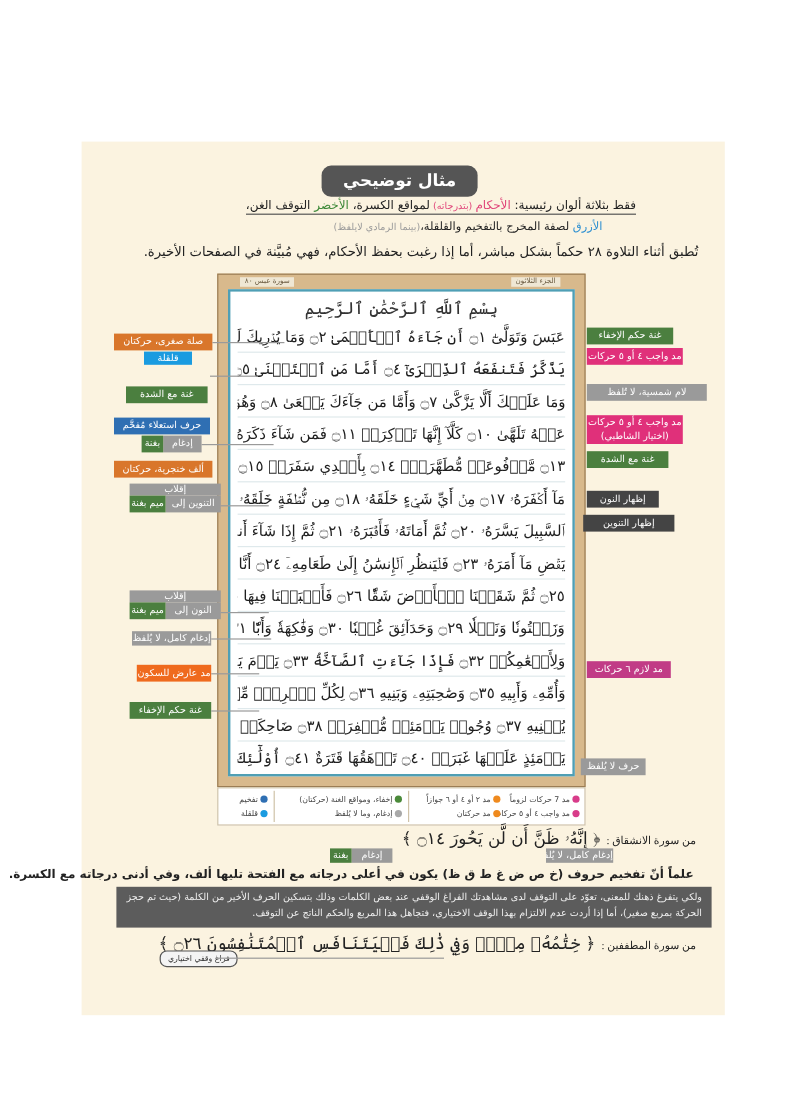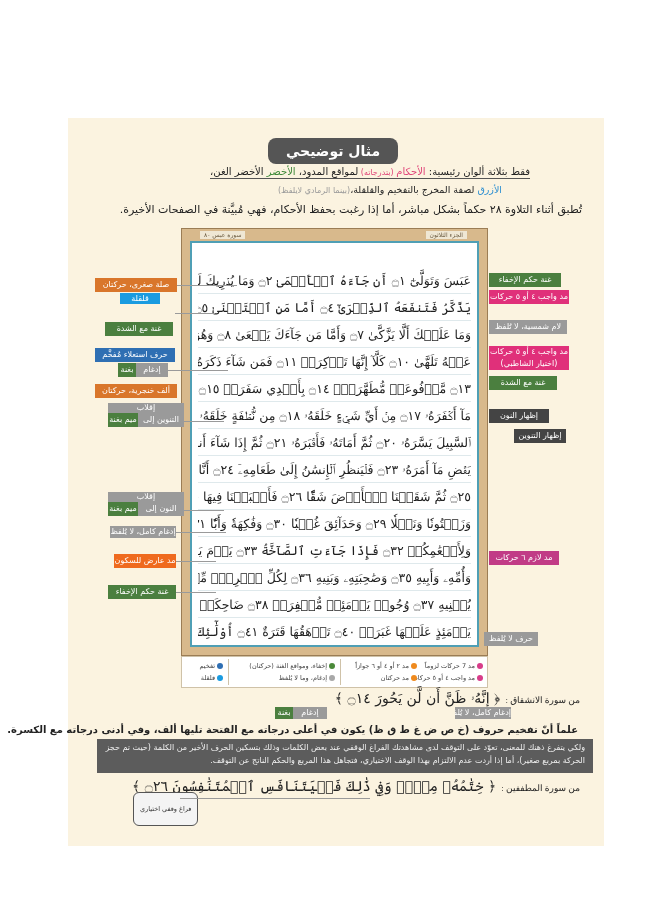--- a/index.html
+++ b/index.html
@@ -73,43 +73,44 @@
 
   .example-line { position:absolute; direction:rtl; white-space:nowrap; color:#222; }
   .ex-label { font-size:9px;font-family:Liberation Serif, serif; }
   .ex-ayah { font-family:"DejaVu Serif", serif; font-size:14px; }
   .note-bold { position:absolute; right:94px; top:724px; font-size:10px; font-weight:bold; direction:rtl; white-space:nowrap; color:#222;margin-left:32px; }
   .grey-box {
     position:absolute; left:97px; top:739px; width:496px; height:34px; background:#5c5c5c;
     color:#f0f0f0; font-size:8px; direction:rtl; text-align:right; padding:2px 8px; box-sizing:border-box; line-height:13px;
   }
   .pill {
-    position:absolute; left:133px; top:792px; height:12px; padding:10px 6px; border:1px solid #555; border-radius:6px;
+    position:absolute; left:133px; top:792px; height:12px; padding:0 6px; border:1px solid #555; border-radius:6px;
     background:#f4f4f4; font-size:6.5px; line-height:12px; direction:rtl; color:#333;
   }
 </style>
 </head>
 <body>
 
 <div class="page"></div>
 
 <div class="title-badge">مثال توضيحي</div>
 
 <div class="intro intro1">
-  <span>فقط بثلاثة ألوان رئيسية: </span><span class="red">الأحكام</span><span class="red" style="font-size:8px"> (بتدرجاته) </span><span>لمواقع المدود، </span><span class="green">الأخضر</span><span> الأخضر الغن،</span>
+  <span>فقط بثلاثة ألوان رئيسية: </span><span class="red">الأحكام</span><span class="red" style="font-size:8px"> (بتدرجاته) </span><span>لمواقع الكسرة، </span><span class="green">الأخضر</span><span> التوقف الغن،</span>
 </div>
 <div class="intro intro2">
   <span class="blue">الأزرق</span><span> لصفة المخرج بالتفخيم والقلقلة،</span><span class="grey" style="font-size:8px">(بينما الرمادي لايلفظ)</span>
 </div>
 <div class="intro intro3">تُطبق أثناء التلاوة ٢٨ حكماً بشكل مباشر، أما إذا رغبت بحفظ الأحكام، فهي مُبيَّنة في الصفحات الأخيرة.</div>
 
 <div class="mushaf">
   <div class="hdr-label" style="left:18px">سورة عبس ٨٠</div>
   <div class="hdr-label" style="right:20px">الجزء الثلاثون</div>
   <div class="mushaf-inner">
+    <div class="basmala">بِسْمِ ٱللَّهِ ٱلرَّحْمَٰنِ ٱلرَّحِيمِ</div>
     <div class="ayah-line" style="top:26px">عَبَسَ وَتَوَلَّىٰٓ ۝١ أَن جَآءَهُ ٱلۡأَعۡمَىٰ ۝٢ وَمَا يُدۡرِيكَ لَعَلَّهُۥ يَزَّكَّىٰٓ ۝٣ أَوۡ</div>
     <div class="ayah-line" style="top:53px">يَذَّكَّرُ فَتَنفَعَهُ ٱلذِّكۡرَىٰٓ ۝٤ أَمَّا مَنِ ٱسۡتَغۡنَىٰ ۝٥ فَأَنتَ لَهُۥ تَصَدَّىٰ ۝٦</div>
     <div class="ayah-line" style="top:80px">وَمَا عَلَيۡكَ أَلَّا يَزَّكَّىٰ ۝٧ وَأَمَّا مَن جَآءَكَ يَسۡعَىٰ ۝٨ وَهُوَ يَخۡشَىٰ ۝٩ فَأَنتَ</div>
     <div class="ayah-line" style="top:107px">عَنۡهُ تَلَهَّىٰ ۝١٠ كَلَّآ إِنَّهَا تَذۡكِرَةٞ ۝١١ فَمَن شَآءَ ذَكَرَهُۥ ۝١٢ فِي صُحُفٖ مُّكَرَّمَةٖ</div>
     <div class="ayah-line" style="top:134px">۝١٣ مَّرۡفُوعَةٖ مُّطَهَّرَةِۭ ۝١٤ بِأَيۡدِي سَفَرَةٖ ۝١٥ كِرَامِۭ بَرَرَةٖ ۝١٦ قُتِلَ ٱلۡإِنسَٰنُ</div>
     <div class="ayah-line" style="top:161px">مَآ أَكۡفَرَهُۥ ۝١٧ مِنۡ أَيِّ شَيۡءٍ خَلَقَهُۥ ۝١٨ مِن نُّطۡفَةٍ خَلَقَهُۥ فَقَدَّرَهُۥ ۝١٩ ثُمَّ</div>
     <div class="ayah-line" style="top:188px">ٱلسَّبِيلَ يَسَّرَهُۥ ۝٢٠ ثُمَّ أَمَاتَهُۥ فَأَقۡبَرَهُۥ ۝٢١ ثُمَّ إِذَا شَآءَ أَنشَرَهُۥ ۝٢٢ كَلَّا لَمَّا</div>
     <div class="ayah-line" style="top:215px">يَقۡضِ مَآ أَمَرَهُۥ ۝٢٣ فَلۡيَنظُرِ ٱلۡإِنسَٰنُ إِلَىٰ طَعَامِهِۦٓ ۝٢٤ أَنَّا صَبَبۡنَا ٱلۡمَآءَ صَبّٗا</div>
     <div class="ayah-line" style="top:242px">۝٢٥ ثُمَّ شَقَقۡنَا ٱلۡأَرۡضَ شَقّٗا ۝٢٦ فَأَنۢبَتۡنَا فِيهَا حَبّٗا ۝٢٧ وَعِنَبٗا وَقَضۡبٗا ۝٢٨</div>
     <div class="ayah-line" style="top:269px">وَزَيۡتُونٗا وَنَخۡلٗا ۝٢٩ وَحَدَآئِقَ غُلۡبٗا ۝٣٠ وَفَٰكِهَةٗ وَأَبّٗا ۝٣١ مَّتَٰعٗا لَّكُمۡ</div>
@@ -142,28 +143,28 @@
 <div class="leader" style="left:168px;top:370px;width:60px"></div>
 <div class="leader" style="left:184px;top:421px;width:40px"></div>
 <div class="leader" style="left:184px;top:510px;width:40px"></div>
 <div class="leader" style="left:176px;top:532px;width:50px"></div>
 <div class="leader" style="left:176px;top:561px;width:40px"></div>
 <div class="leader" style="left:176px;top:592px;width:40px"></div>
 
 <div class="tag c-green" style="left:489px;top:273px;width:72px">غنة حكم الإخفاء</div>
 <div class="tag c-pink" style="left:489px;top:290px;width:80px">مد واجب ٤ أو ٥ حركات</div>
 <div class="tag c-blue" style="left:508px;top:307px;width:30px;height:11px;line-height:11px">تفخيم</div>
-<div class="tag c-grey" style="left:489px;top:320px;width:78px">لام شمسية، لا تُلفظ</div>
+<div class="tag c-grey" style="left:489px;top:320px;width:100px">لام شمسية، لا تُلفظ</div>
 <div class="tag c-pink" style="left:489px;top:346px;width:80px;height:24px;line-height:12px;white-space:normal">
   <div>مد واجب ٤ أو ٥ حركات</div>
   <div>(اختيار الشاطبي)</div>
 </div>
 <div class="tag c-green" style="left:489px;top:376px;width:68px">غنة مع الشدة</div>
 <div class="tag c-dark" style="left:489px;top:409px;width:60px">إظهار النون</div>
-<div class="tag c-dark" style="left:514px;top:429px;width:52px">إظهار التنوين</div>
+<div class="tag c-dark" style="left:486px;top:429px;width:76px">إظهار التنوين</div>
 <div class="tag c-magenta" style="left:489px;top:551px;width:70px">مد لازم ٦ حركات</div>
 <div class="tag c-grey" style="left:484px;top:632px;width:54px">حرف لا يُلفظ</div>
 
 <div class="legend">
   <div class="legend-col" style="right:4px">
     <div class="legend-item"><span class="dot" style="background:#d83c8a"></span><span>مد 7 حركات لزوماً</span></div>
     <div class="legend-item"><span class="dot" style="background:#d83c8a"></span><span>مد واجب ٤ أو ٥ حركات</span></div>
   </div>
   <div class="legend-col" style="right:70px">
     <div class="legend-item"><span class="dot" style="background:#ef8a1e"></span><span>مد ٢ أو ٤ أو ٦ جوازاً</span></div>

